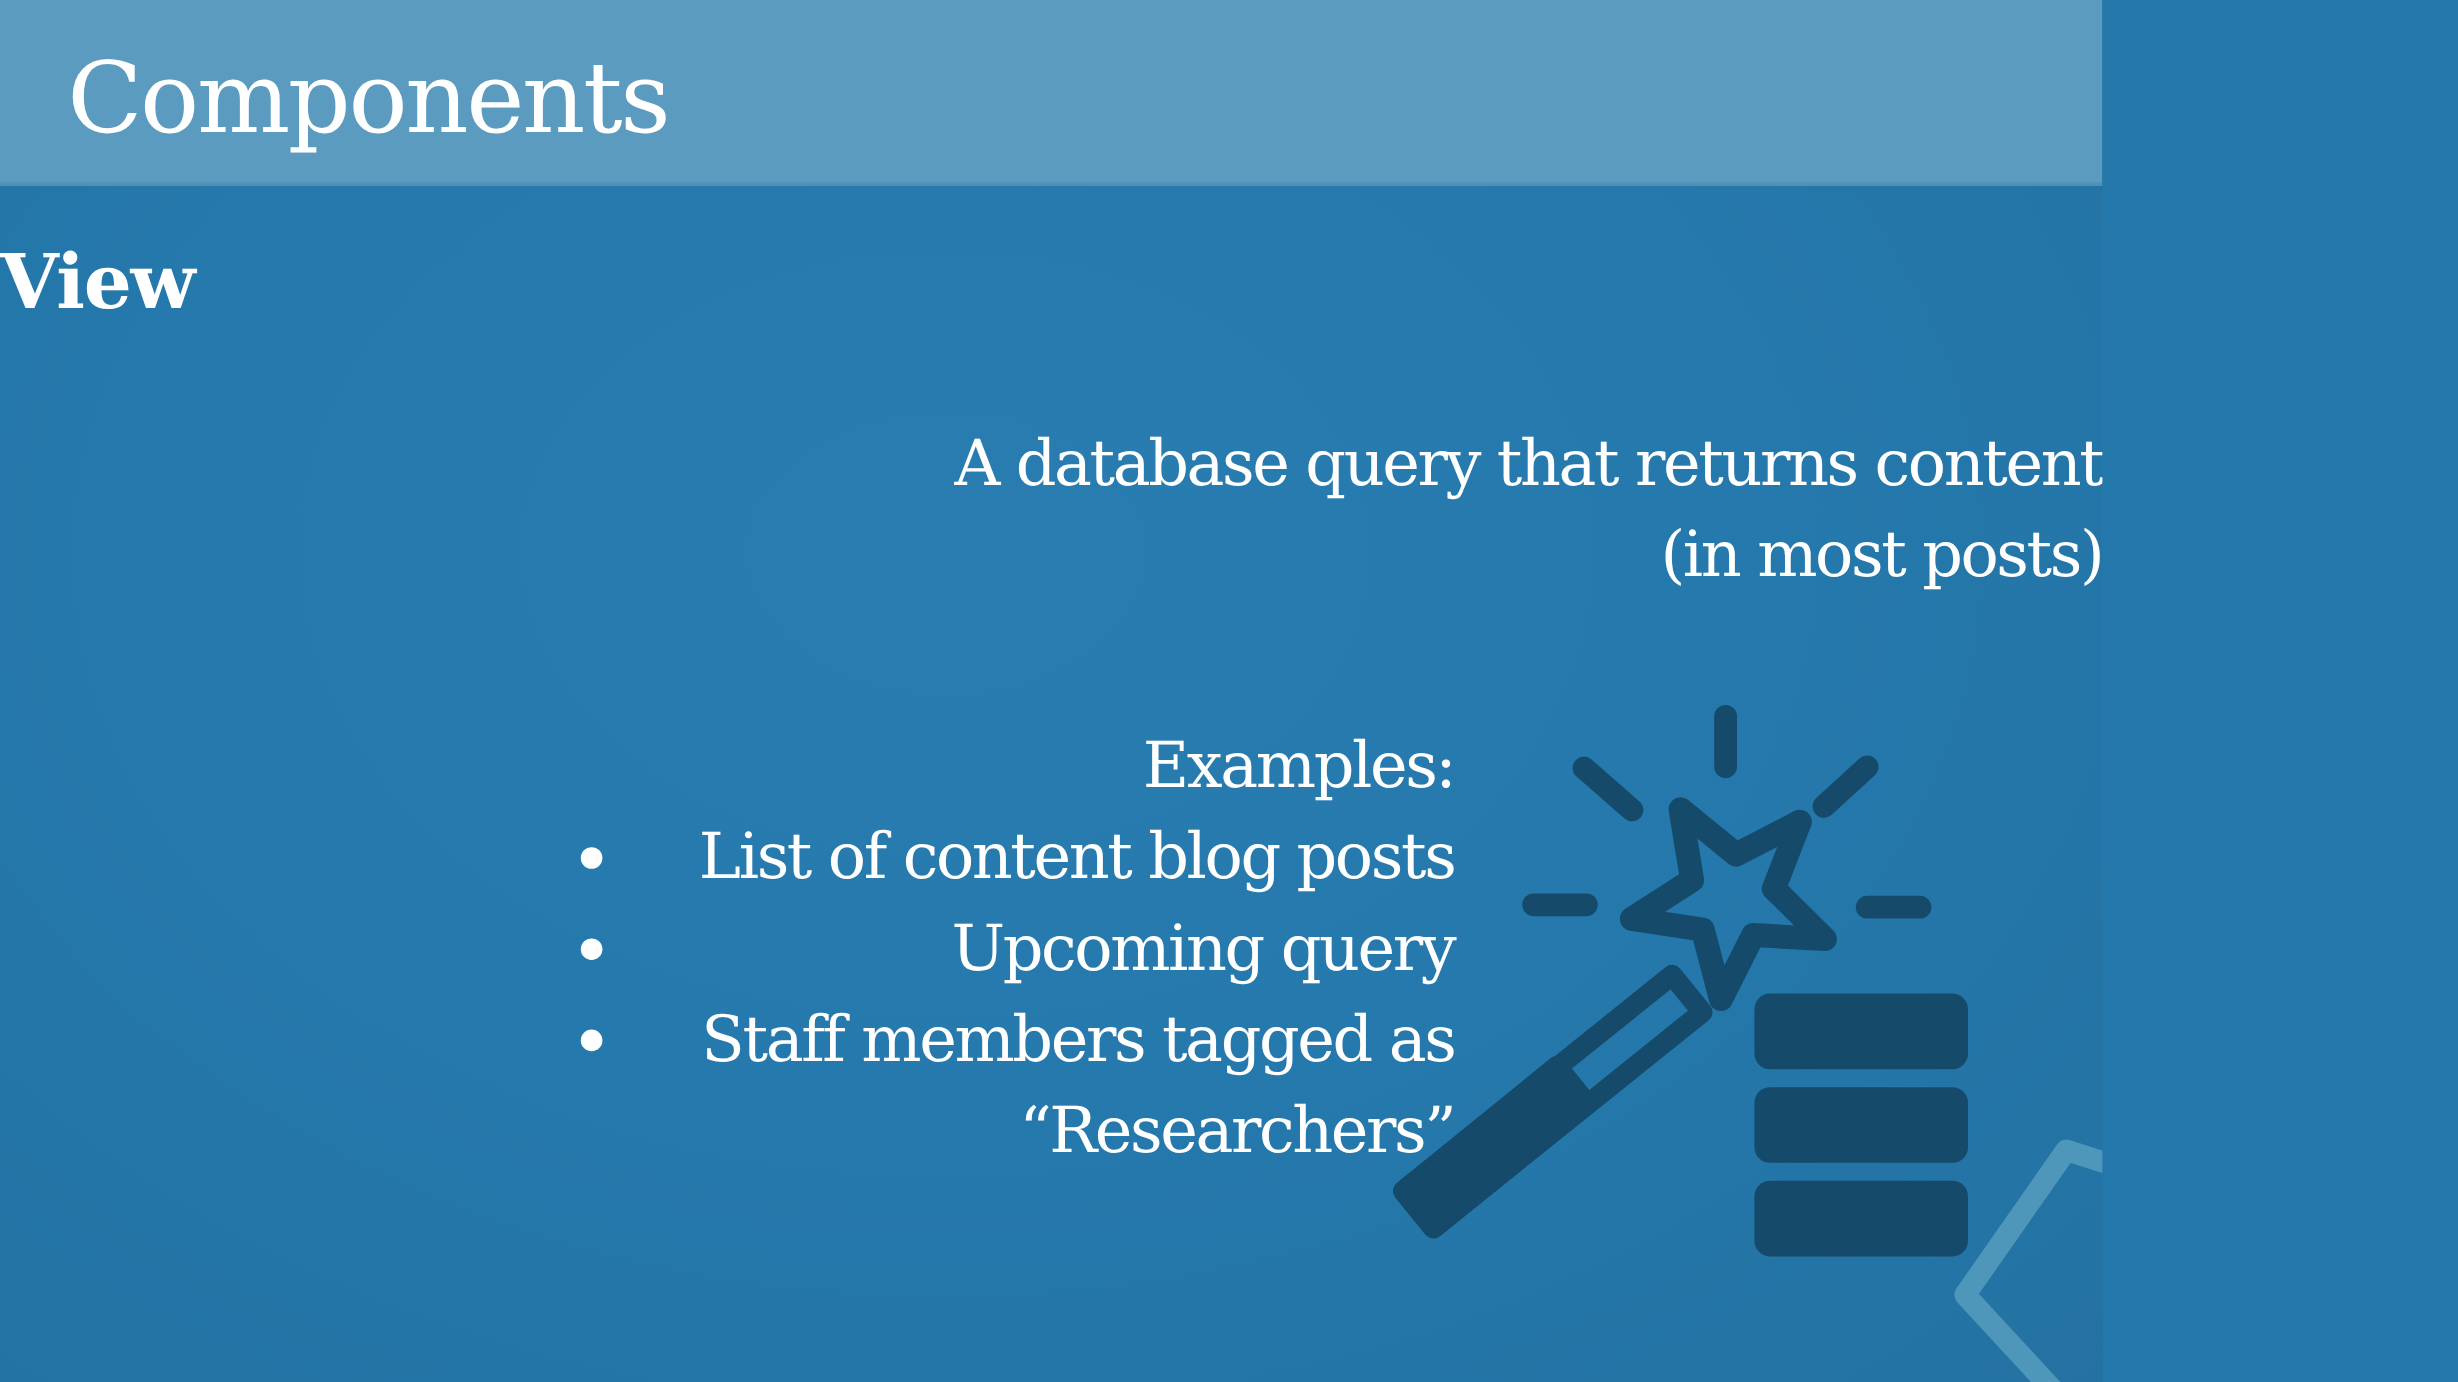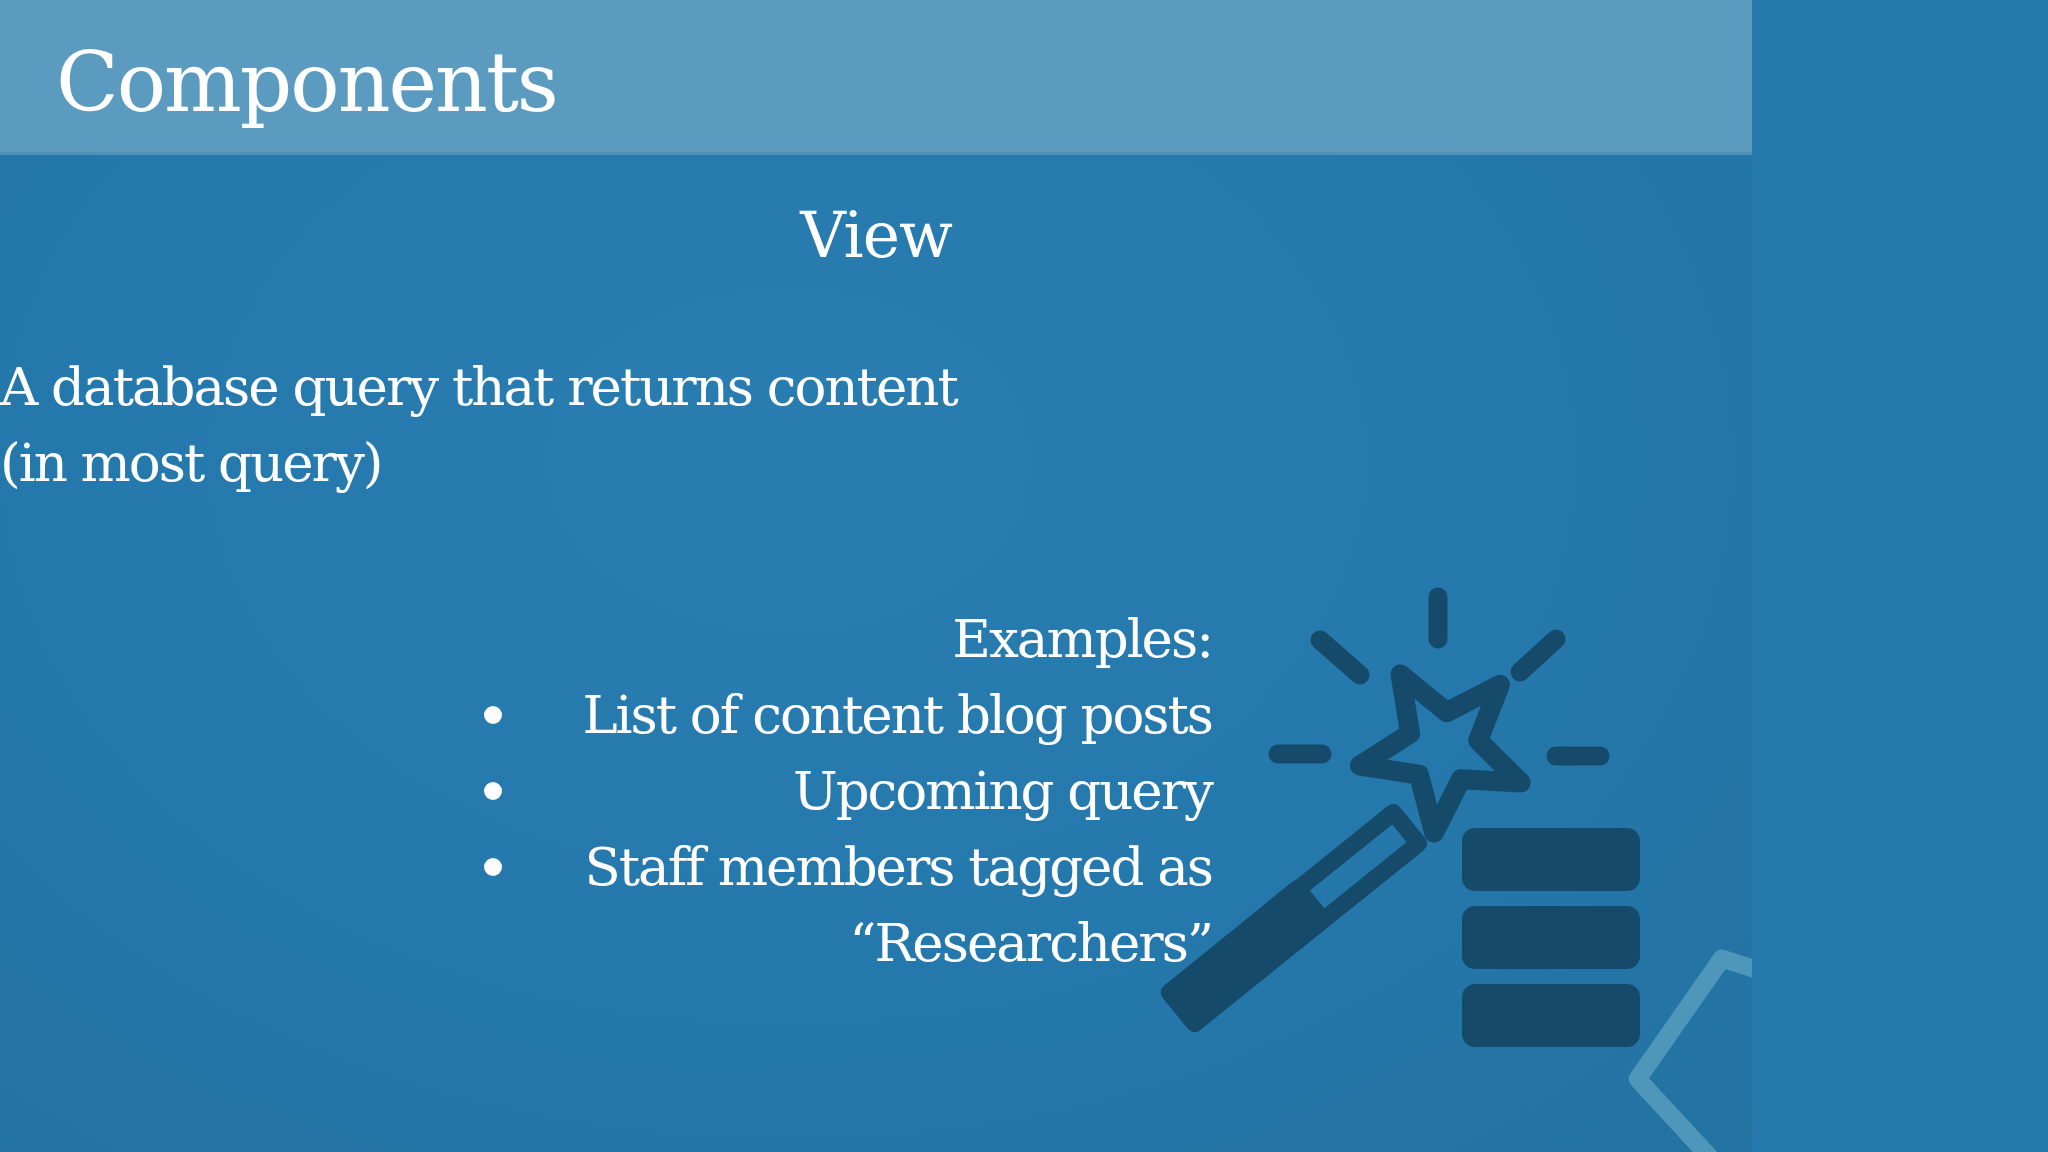--- a/index.html
+++ b/index.html
@@ -33,32 +33,32 @@
     letter-spacing: -2px;
     line-height: 1;
     color: #ffffff;
   }
   .view-title {
     position: absolute;
     top: 204px;
     left: 0;
     width: 100%;
     margin: 0;
-    text-align: center;
+    text-align: left;
     font-size: 63px;
-    font-weight: 400;
+    font-weight: 700;
     letter-spacing: -1px;
     line-height: 1;
   }
   .subtitle {
     position: absolute;
     top: 349px;
     left: 0;
     width: 100%;
-    text-align: left;
+    text-align: right;
     font-size: 53px;
     letter-spacing: -2px;
     line-height: 76px;
   }
   .examples {
     position: absolute;
     left: 451px;
     top: 601px;
     font-size: 53px;
     letter-spacing: -2px;
@@ -104,21 +104,21 @@
   <header class="slide-header">
     <h1>Components</h1>
   </header>
 
   <main>
 
     <h2 class="view-title">View</h2>
 
     <div class="subtitle">
       <div>A database query that returns content</div>
-      <div>(in most query)</div>
+      <div>(in most posts)</div>
     </div>
 
     <div class="examples">
       <div>Examples:</div>
       <ul>
         <li>List of content blog posts</li>
         <li>Upcoming query</li>
         <li class="wrap">Staff members tagged as “Researchers”</li>
       </ul>
     </div>

